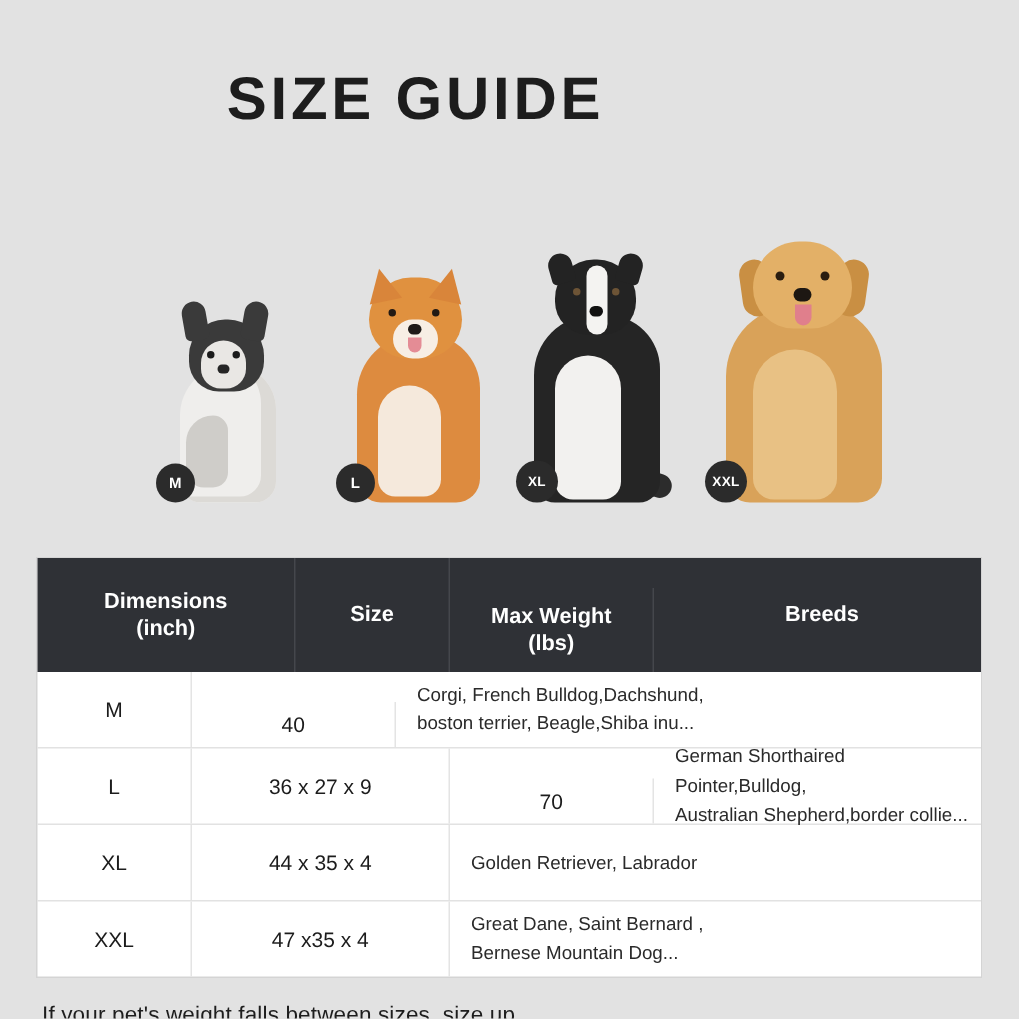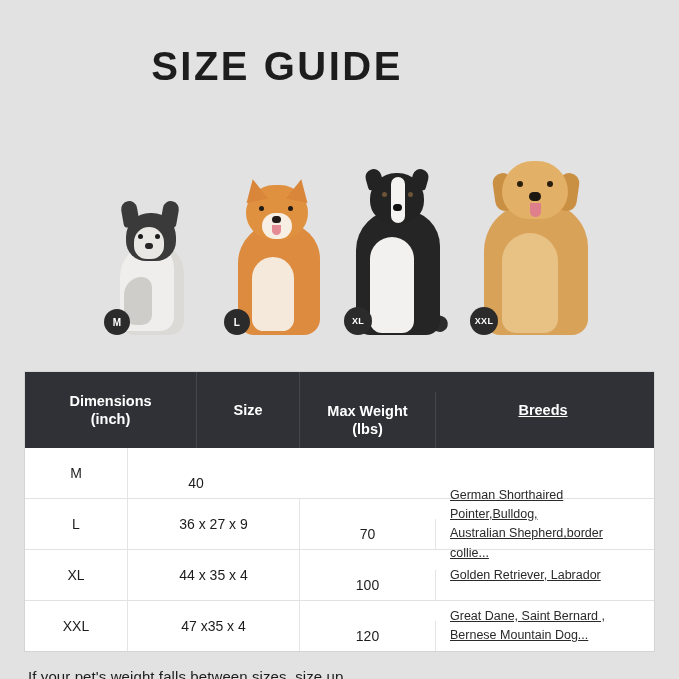--- a/index.html
+++ b/index.html
@@ -228,22 +228,21 @@
   .c-dim    { width: 172px; }
   .c-weight { width: 136px; margin-top: 20px; }
   .c-breeds {
     width: 218px;
     justify-content: flex-start;
     text-align: left;
     font-size: 12.5px;
     line-height: 1.55;
     color: #2a2a2a;
     padding-left: 14px;
-    padding-right: 18px;
-    text-decoration: underline;
+    padding-right: 8px;
   }
   .thead .c-breeds {
     justify-content: center;
     text-align: center;
     font-size: 14.5px;
   }
   .body-row { height: 50px; }
   .footnote {
     position: absolute;
     left: 28px;
@@ -333,49 +332,53 @@
           <div>Max Weight</div>
           <div>(lbs)</div>
         </div>
       </div>
       <div class="cell c-breeds">Breeds</div>
     </div>
 
     <div class="trow body-row">
       <div class="cell c-size">M</div>
       <div class="cell c-weight">40</div>
+      <div class="cell c-breeds">
+        <div>
+          <div>Corgi, French Bulldog,Dachshund,</div>
+          <div>boston terrier, Beagle,Shiba inu...</div>
+        </div>
+      </div>
     </div>
 
     <div class="trow body-row">
       <div class="cell c-size">L</div>
       <div class="cell c-dim">36 x 27 x 9</div>
       <div class="cell c-weight">70</div>
       <div class="cell c-breeds">
         <div>
           <div>German Shorthaired Pointer,Bulldog,</div>
           <div>Australian Shepherd,border collie...</div>
         </div>
       </div>
     </div>
 
     <div class="trow body-row">
       <div class="cell c-size">XL</div>
       <div class="cell c-dim">44 x 35 x 4</div>
-      <div class="cell c-weight">100</div>
       <div class="cell c-breeds">
         <div>
           <div>Golden Retriever, Labrador</div>
         </div>
       </div>
     </div>
 
     <div class="trow body-row">
       <div class="cell c-size">XXL</div>
       <div class="cell c-dim">47 x35 x 4</div>
-      <div class="cell c-weight">120</div>
       <div class="cell c-breeds">
         <div>
           <div>Great Dane, Saint Bernard ,</div>
           <div>Bernese Mountain Dog...</div>
         </div>
       </div>
     </div>
 
   </div>
 

